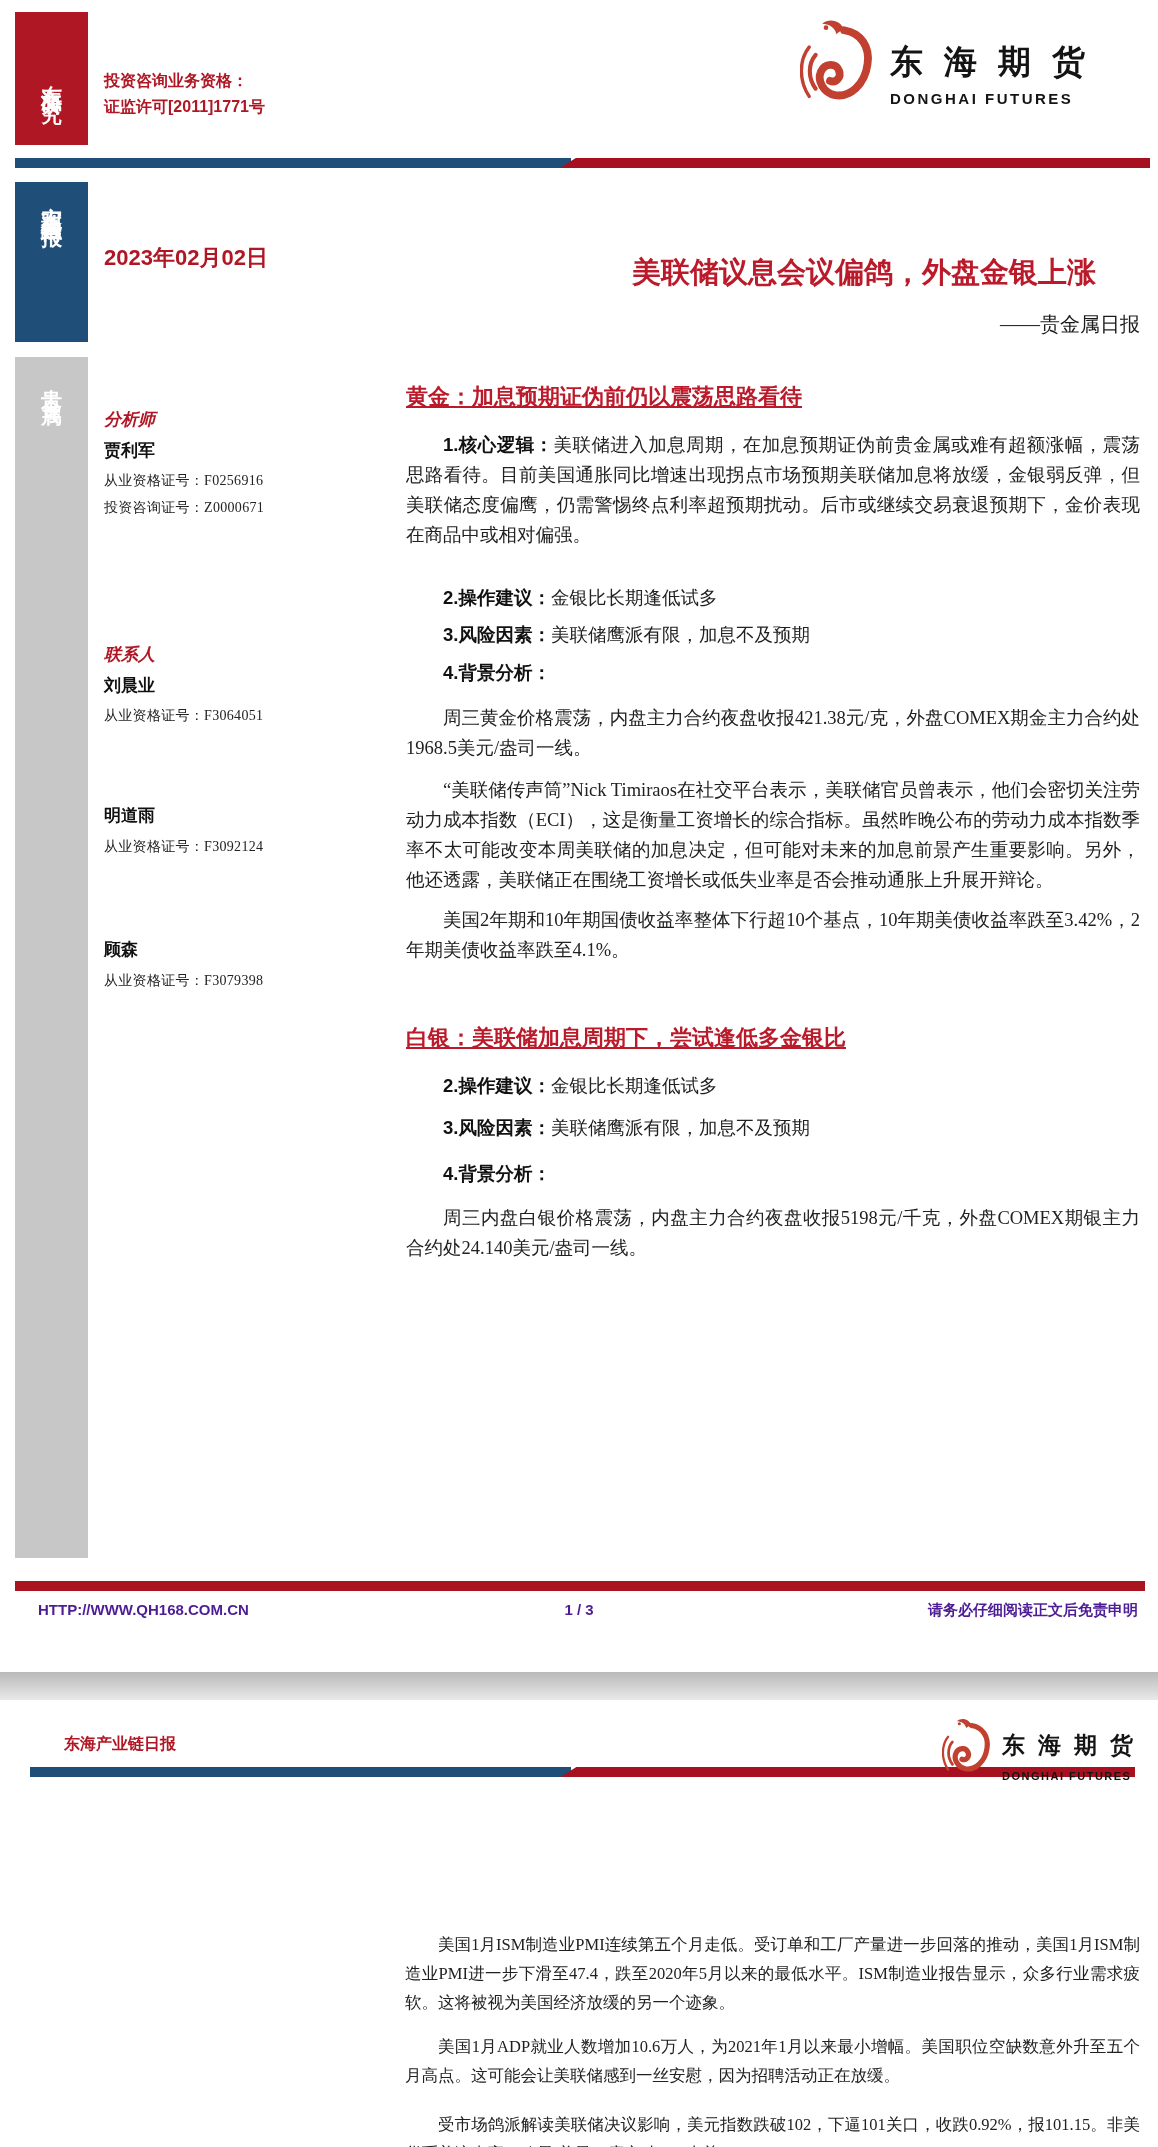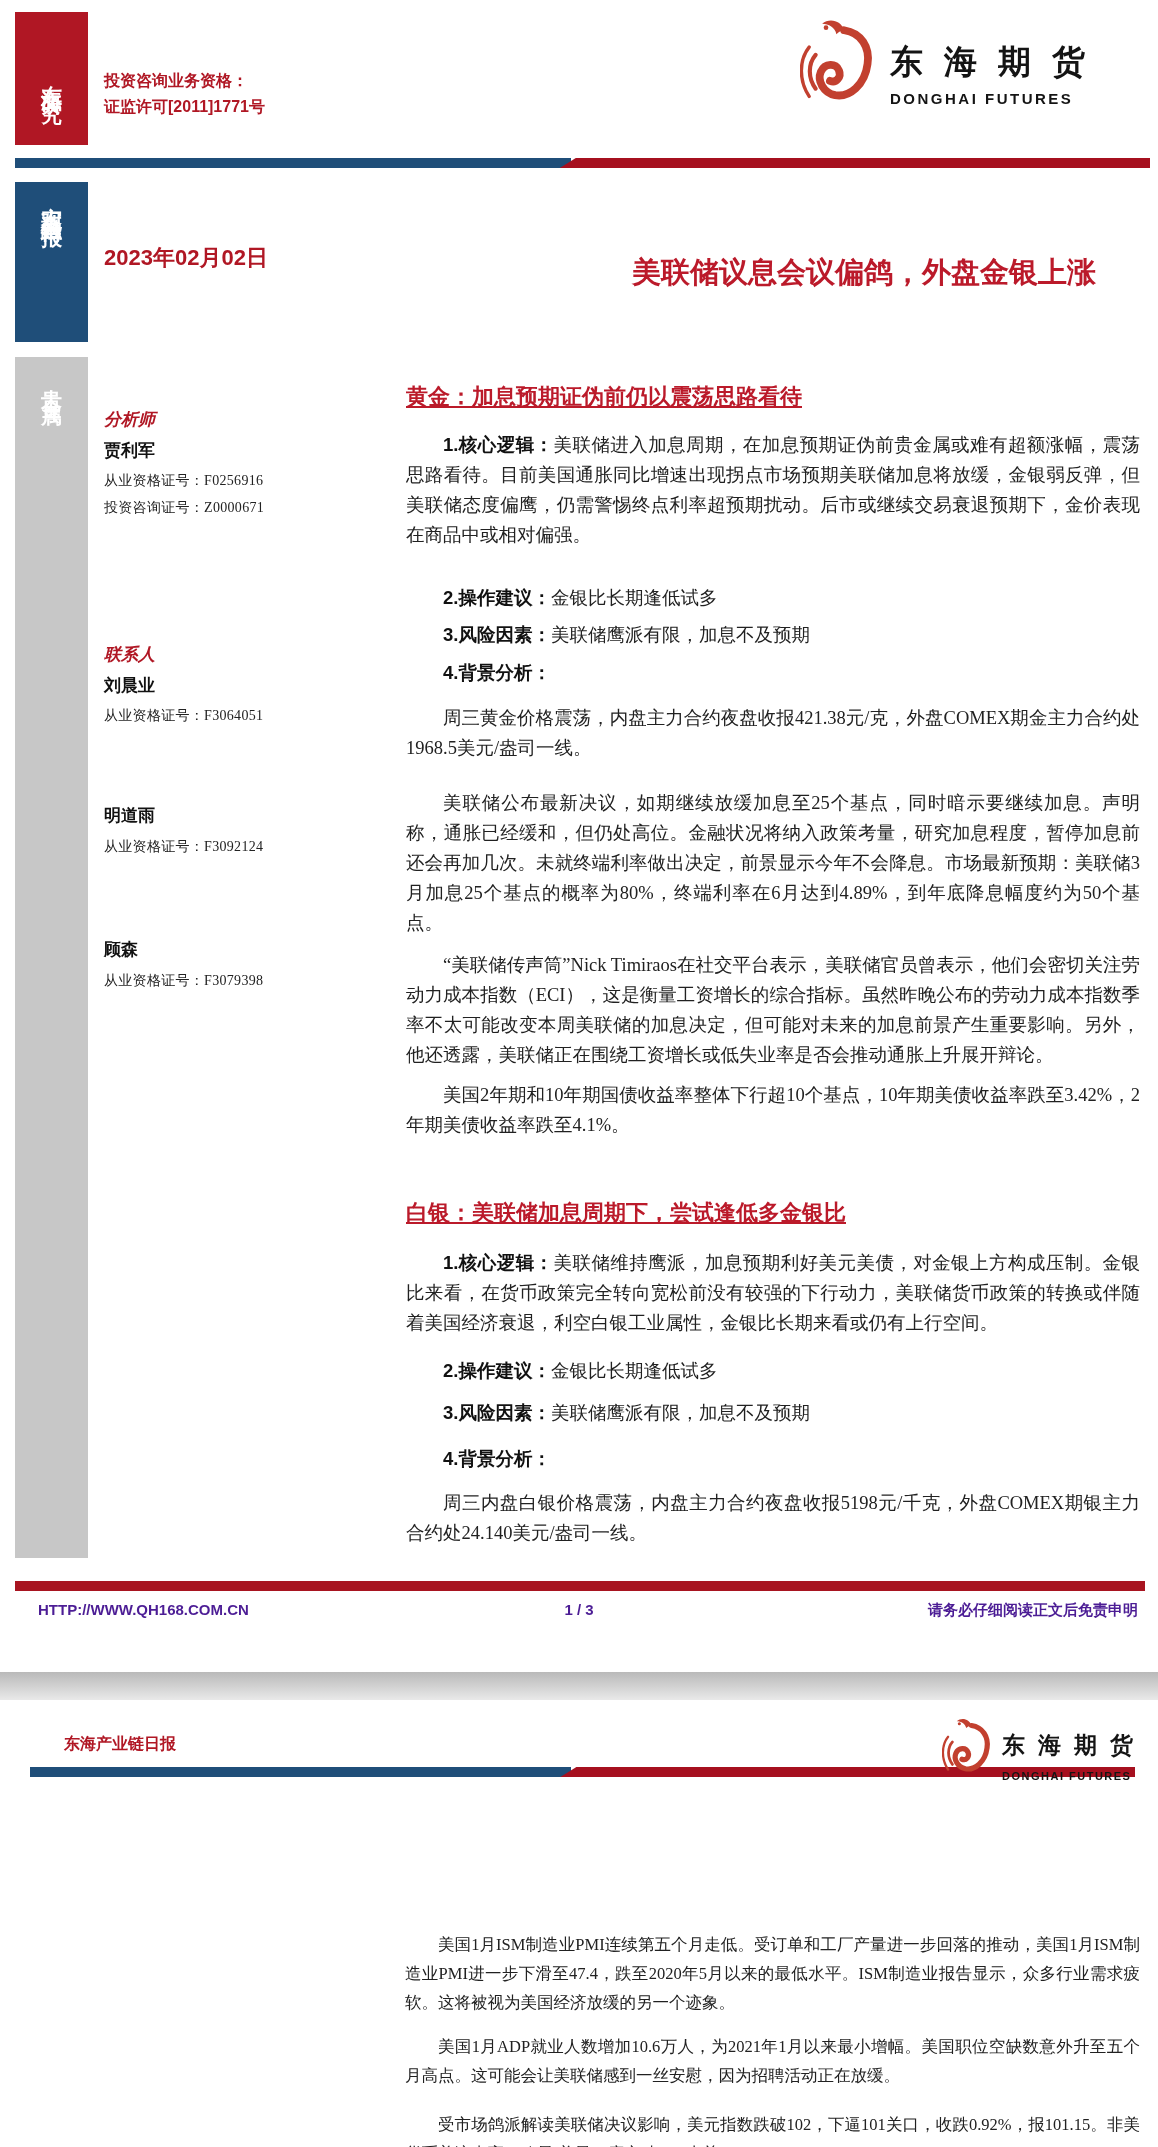--- a/index.html
+++ b/index.html
@@ -120,20 +120,21 @@
 
   <div class="tab-blue">
     <span class="vtext">宏观金融日报</span>
   </div>
   <div class="tab-gray">
     <span class="vtext">贵金属</span>
   </div>
 
   <div class="date">2023年02月02日</div>
   <div class="title">美联储议息会议偏鸽，外盘金银上涨</div>
+  <div class="subtitle">——贵金属日报</div>
 
   <div class="leftcol">
     <div class="lc-label">分析师</div>
     <div class="lc-name" style="margin-top:8px;">贾利军</div>
     <div class="lc-line" style="margin-top:10px;">从业资格证号：F0256916</div>
     <div class="lc-line" style="margin-top:9px;">投资咨询证号：Z0000671</div>
 
     <div class="lc-label" style="margin-top:126px;">联系人</div>
     <div class="lc-name" style="margin-top:8px;">刘晨业</div>
     <div class="lc-line" style="margin-top:10px;">从业资格证号：F3064051</div>
@@ -147,27 +148,25 @@
 
   <div class="main">
     <h2 class="sec">黄金：加息预期证伪前仍以震荡思路看待</h2>
 
     <p style="margin-top:18px;"><span class="lbl">1.核心逻辑：</span><span>美联储进入加息周期，在加息预期证伪前贵金属或难有超额涨幅，震荡思路看待。目前美国通胀同比增速出现拐点市场预期美联储加息将放缓，金银弱反弹，但美联储态度偏鹰，仍需警惕终点利率超预期扰动。后市或继续交易衰退预期下，金价表现在商品中或相对偏强。</span></p>
     <p style="margin-top:33px;"><span class="lbl">2.操作建议：</span><span>金银比长期逢低试多</span></p>
     <p style="margin-top:7px;"><span class="lbl">3.风险因素：</span><span>美联储鹰派有限，加息不及预期</span></p>
     <p style="margin-top:8px;"><span class="lbl">4.背景分析：</span></p>
 
     <p style="margin-top:15px;">周三黄金价格震荡，内盘主力合约夜盘收报421.38元/克，外盘COMEX期金主力合约处1968.5美元/盎司一线。</p>
-    <p style="margin-top:25px;">美联储公布最新决议，如期继续放缓加息至25个基点，同时暗示要继续加息。声明称，通胀已经缓和，但仍处高位。金融状况将纳入政策考量，研究加息程度，暂停加息前还会再加几次。未就终端利率做出决定，前景显示今年不会降息。市场最新预期：美联储3月加息25个基点的概率为80%，终端利率在6月达到4.89%，到年底降息幅度约为50个基点。</p>
     <p style="margin-top:12px;">“美联储传声筒”Nick Timiraos在社交平台表示，美联储官员曾表示，他们会密切关注劳动力成本指数（ECI），这是衡量工资增长的综合指标。虽然昨晚公布的劳动力成本指数季率不太可能改变本周美联储的加息决定，但可能对未来的加息前景产生重要影响。另外，他还透露，美联储正在围绕工资增长或低失业率是否会推动通胀上升展开辩论。</p>
     <p style="margin-top:10px;">美国2年期和10年期国债收益率整体下行超10个基点，10年期美债收益率跌至3.42%，2年期美债收益率跌至4.1%。</p>
 
     <h2 class="sec" style="margin-top:58px;">白银：美联储加息周期下，尝试逢低多金银比</h2>
 
-    <p style="margin-top:20px;"><span class="lbl">1.核心逻辑：</span><span>美联储维持鹰派，加息预期利好美元美债，对金银上方构成压制。金银比来看，在货币政策完全转向宽松前没有较强的下行动力，美联储货币政策的转换或伴随着美国经济衰退，利空白银工业属性，金银比长期来看或仍有上行空间。</span></p>
     <p style="margin-top:18px;"><span class="lbl">2.操作建议：</span><span>金银比长期逢低试多</span></p>
     <p style="margin-top:12px;"><span class="lbl">3.风险因素：</span><span>美联储鹰派有限，加息不及预期</span></p>
     <p style="margin-top:16px;"><span class="lbl">4.背景分析：</span></p>
 
     <p style="margin-top:14px;">周三内盘白银价格震荡，内盘主力合约夜盘收报5198元/千克，外盘COMEX期银主力合约处24.140美元/盎司一线。</p>
   </div>
 
   <div class="footline"></div>
   <div class="footer">
     <span class="f-url">HTTP://WWW.QH168.COM.CN</span>

